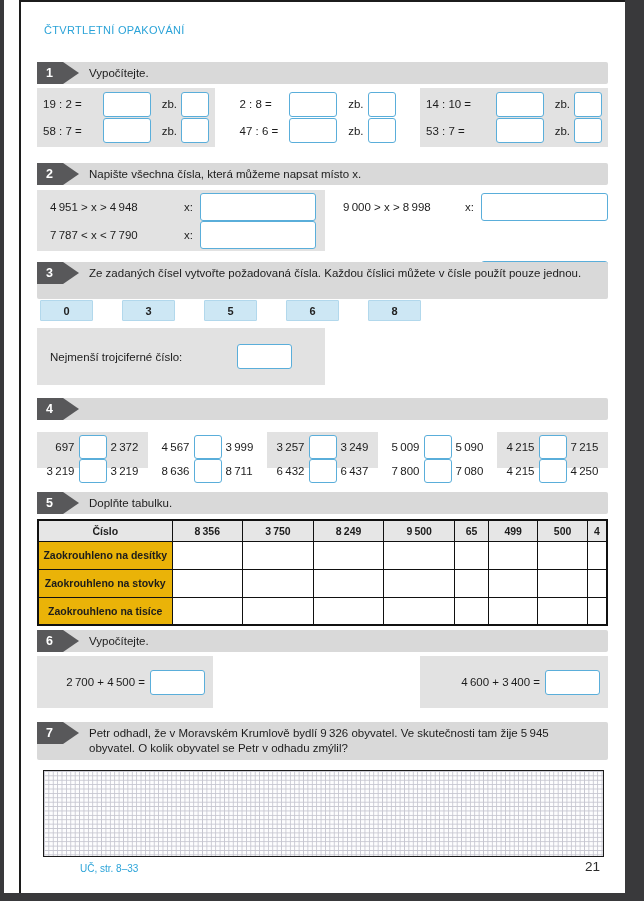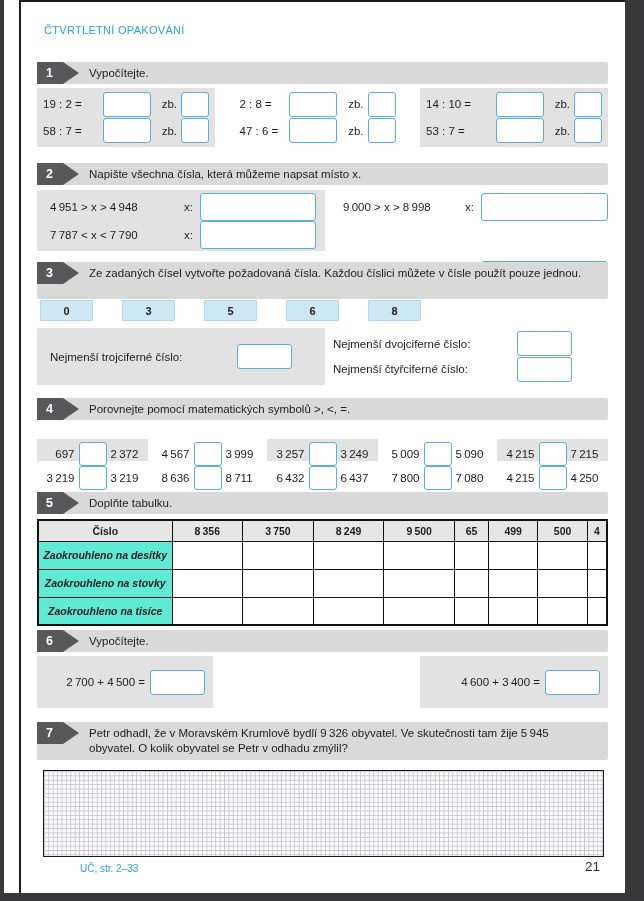--- a/index.html
+++ b/index.html
@@ -58,34 +58,34 @@
   .ex3-g { display:flex; flex-direction:column; justify-content:space-around; padding:3px 0; }
   .ex3-g1 { width:288px; } .ex3-g2 { flex:1; }
   .ex3-row { display:flex; align-items:center; height:26px; }
   .ex3-g1 .ex3-row { padding:0 33px 0 13px; }
   .ex3-g2 .ex3-row { padding:0 36px 0 8px; }
   .ex3-label { flex:1; white-space:nowrap; }
 
   
   .ex4-body { position:absolute; top:424px; left:0; width:571px; height:52px; display:flex; }
   .e4col { flex:1; display:flex; flex-direction:column; justify-content:space-between;
-           padding:3px 4px; margin:15px 2px; }
+           padding:3px 4px; margin:8px 2px; }
   .e4col:first-child { margin-left:0; } .e4col:last-child { margin-right:0; }
   .e4row { display:flex; align-items:center; gap:4px; height:24px; }
   .e4row .sbox { width:28px; height:24px; }
   .e4n { white-space:nowrap; }
   .e4n.l { flex:1; text-align:right; }
   .e4n.r { flex:1; text-align:left; }
 
   
   .ex5-table { position:absolute; top:519px; left:0; width:571px; border-collapse:collapse;
                border:2px solid #111; font-size:10.5px; }
   .ex5-table th, .ex5-table td { border:1px solid #111; }
   .ex5-table thead th { height:21px; background:#e6e6e6; font-weight:bold; text-align:center; }
-  .ex5-table th.rowlab { background:#5eead4; font-weight:bold; text-align:center; padding:0 4px;font-style:italic; }
+  .ex5-table th.rowlab { background:#eab308; font-weight:bold; text-align:center; padding:0 4px; }
   .ex5-table tbody tr { height:28px; }
   .ex5-table .c0 { width:134px; }
   .ex5-table td { background:#fff; }
 
   
   .ex6-body { position:absolute; top:656px; left:0; width:571px; height:52px;
               display:flex; justify-content:space-between; }
   .ex6-g { display:flex; flex-direction:column; justify-content:space-around; padding:3px 8px; }
   .ex6-g1 { width:176px; } .ex6-g2 { width:182px; } .ex6-g3 { width:188px; }
   .ex6-row { display:flex; align-items:center; height:26px; }
@@ -203,35 +203,24 @@
         <span class="tile">6</span>
         <span class="tile">8</span>
       </div>
       <div class="ex3-body">
         <div class="ex3-g ex3-g1 panel">
           <div class="ex3-row">
             <span class="ex3-label">Nejmenší trojciferné číslo:</span>
             <span class="mbox"></span>
           </div>
         </div>
-        <div class="ex3-g ex3-g2">
-          <div class="ex3-row">
-            <span class="ex3-label">Nejmenší dvojciferné číslo:</span>
-            <span class="mbox"></span>
-          </div>
-          <div class="ex3-row">
-            <span class="ex3-label">Nejmenší čtyřciferné číslo:</span>
-            <span class="mbox"></span>
-          </div>
-        </div>
       </div>
 
       <div class="bar single" style="top:398px;">
         <div class="badge">4</div>
-        <span>Porovnejte pomocí matematických symbolů &gt;, &lt;, =.</span>
       </div>
       <div class="ex4-body">
         <div class="e4col panel">
           <div class="e4row">
             <span class="e4n l">697</span>
             <span class="sbox"></span>
             <span class="e4n r">2 372</span>
           </div>
           <div class="e4row">
             <span class="e4n l">3 219</span>
@@ -362,17 +351,17 @@
           </div>
         </div>
       </div>
 
       <div class="bar multi" style="top:722px; min-height:38px;">
         <div class="badge">7</div>
         <span>Petr odhadl, že v Moravském Krumlově bydlí 9 326 obyvatel. Ve skutečnosti tam žije 5 945 obyvatel. O kolik obyvatel se Petr v odhadu zmýlil?</span>
       </div>
       <div class="workgrid"></div>
 
-      <div class="footer-ref">UČ, str. 2–33</div>
+      <div class="footer-ref">UČ, str. 8–33</div>
       <div class="page-num">21</div>
     </div>
   </div>
 </div>
 
 </body></html>

